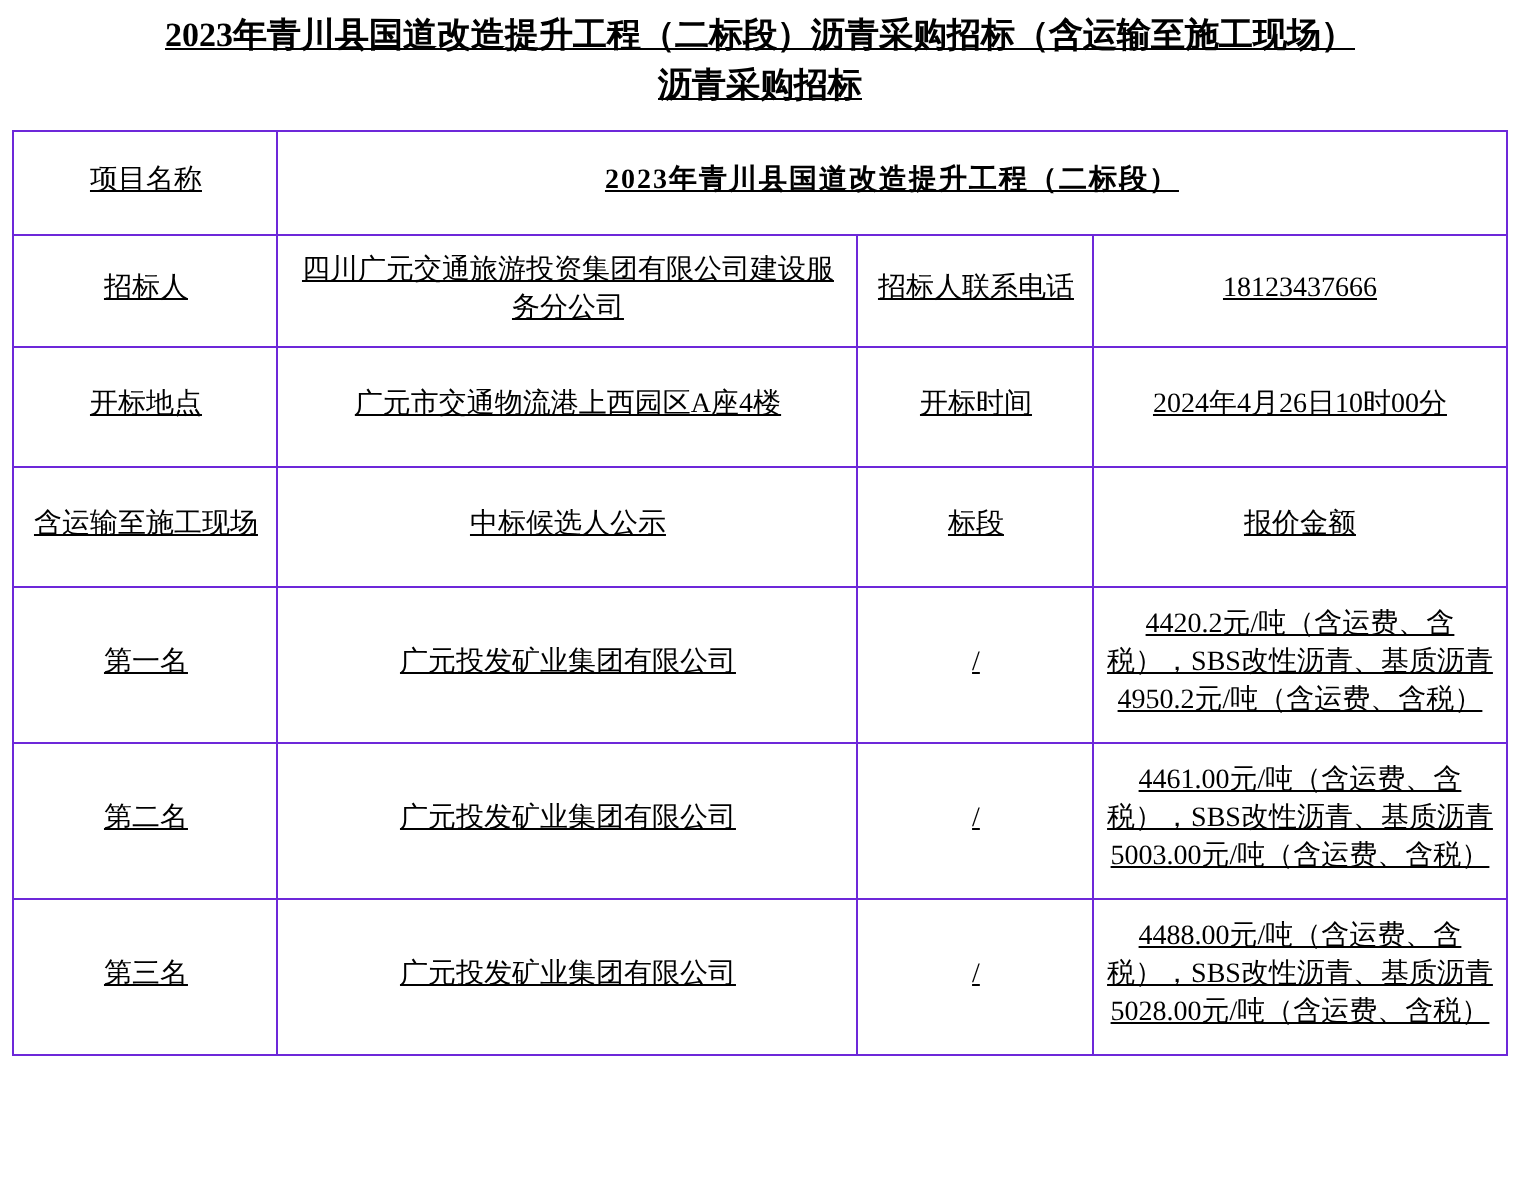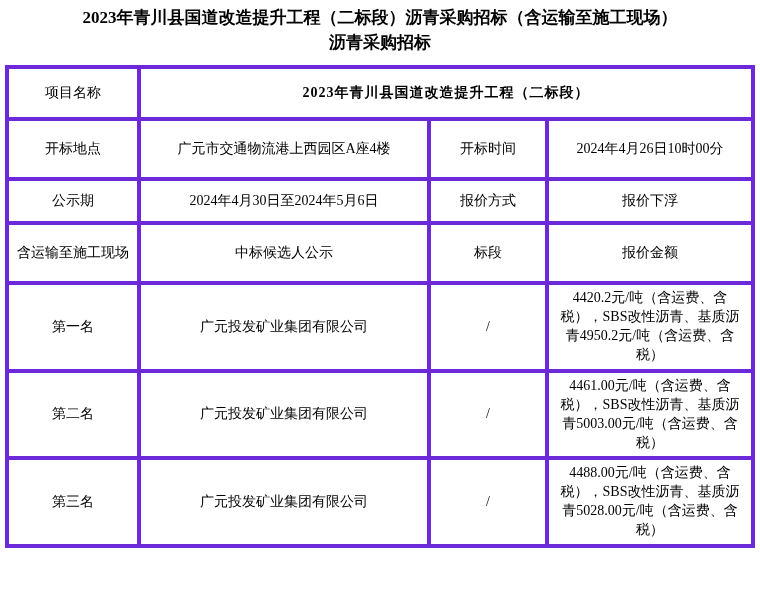--- a/index.html
+++ b/index.html
@@ -12,41 +12,42 @@
     height: 596px;
     font-family: "Liberation Serif", serif;
     color: #000000;
     overflow: hidden;
   }
   .page {
     width: 760px;
     height: 596px;
     position: relative;
     box-sizing: border-box;
+    text-decoration: underline;
   }
   .doc-title {
     text-align: center;
     font-family: "Liberation Serif", serif;
     font-size: 17px;
     font-weight: bold;
     line-height: 1.45;
     padding: 6px 8px 4px 8px;
     letter-spacing: 0px;
   }
   .doc-title div {
     white-space: nowrap;
   }
   table.main {
     border-collapse: collapse;
     table-layout: fixed;
     width: 746px;
     margin: 6px auto 0 auto;
   }
   table.main td {
-    border: 4px solid #6d28d9;
+    border: 1px solid #6d28d9;
     text-align: center;
     vertical-align: middle;
     font-size: 14px;
     font-family: "Liberation Serif", serif;
     padding: 4px 5px;
     line-height: 1.35;
   }
   td.big-title {
     font-size: 22px;
     font-weight: bold;
@@ -85,31 +86,31 @@
       <col style="width:132px">
       <col style="width:290px">
       <col style="width:118px">
       <col style="width:206px">
     </colgroup>
     <tbody>
       <tr class="row-h2">
         <td class="label">项目名称</td>
         <td class="big-title" colspan="3">2023年青川县国道改造提升工程（二标段）</td>
       </tr>
+      <tr class="row-h3">
+        <td class="label">招标人</td>
+        <td class="tight">四川广元交通旅游投资集团有限公司建设服务分公司</td>
+        <td class="tight">招标人联系电话</td>
+        <td>18123437666</td>
+      </tr>
       <tr class="row-h5">
         <td class="label">开标地点</td>
         <td class="tight">广元市交通物流港上西园区A座4楼</td>
         <td class="tight">开标时间</td>
         <td class="tight">2024年4月26日10时00分</td>
-      </tr>
-      <tr class="row-h4">
-        <td class="label">公示期</td>
-        <td class="tight">2024年4月30日至2024年5月6日</td>
-        <td class="tight">报价方式</td>
-        <td class="tight">报价下浮</td>
       </tr>
       <tr class="row-h5">
         <td class="tight">含运输至施工现场</td>
         <td class="tight">中标候选人公示</td>
         <td class="tight">标段</td>
         <td class="tight">报价金额</td>
       </tr>
       <tr class="row-h6">
         <td class="tight">第一名</td>
         <td class="tight">广元投发矿业集团有限公司</td>

